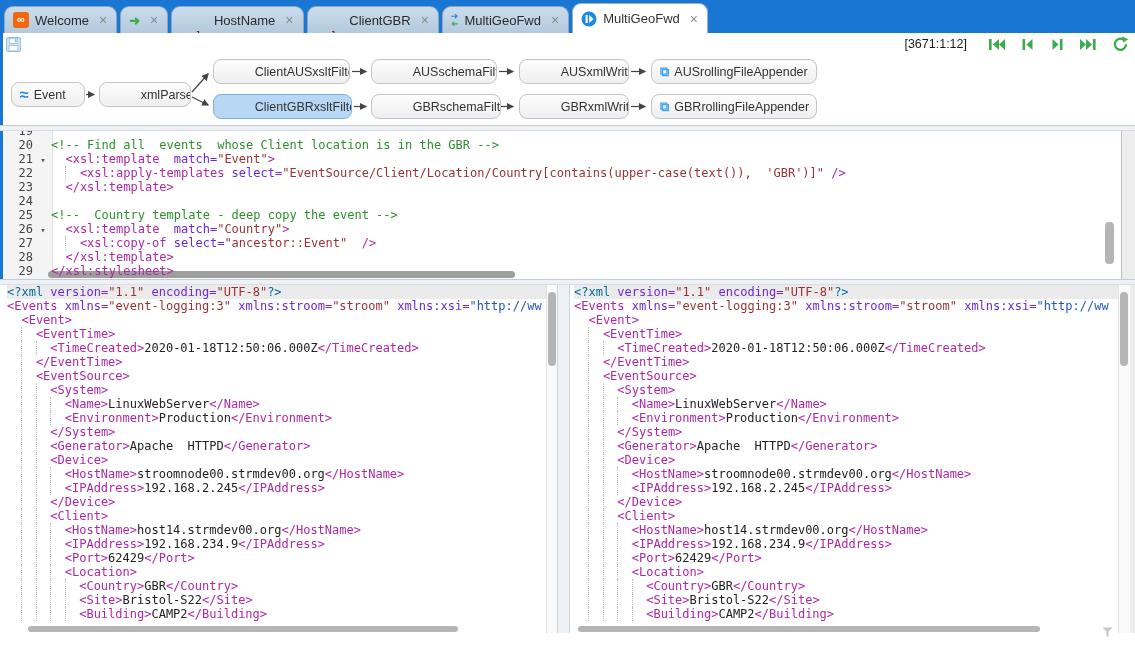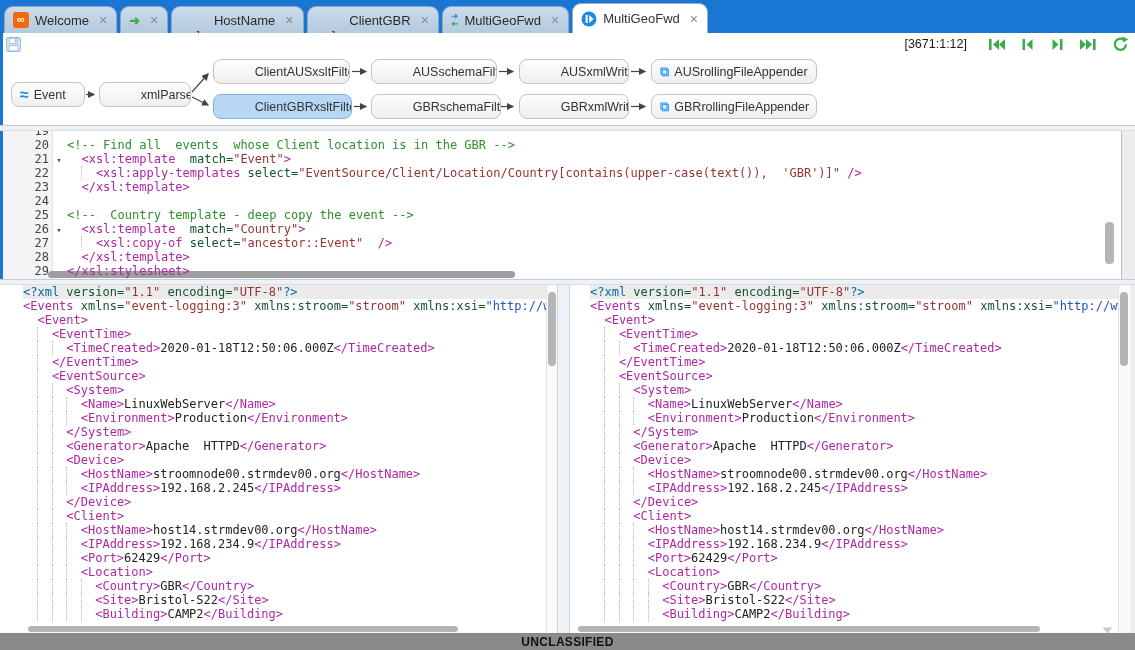--- a/index.html
+++ b/index.html
@@ -46,24 +46,24 @@
           background:linear-gradient(#fdfdfd,#efefef); border:1px solid #c4c4c4; border-radius:8px;
           font-size:12.5px; color:#333; white-space:nowrap; overflow:hidden; cursor:pointer; }
   .pbox.sel { background:#b8d7f5; border-color:#7fb0de; }
 
   
   .hsplit { position:absolute; left:0; width:1135px; height:6px; background:#eef1f6;
             border-top:1px solid #c6ccd4; border-bottom:1px solid #d8dde3; }
   .s1 { top:125px; } .s2 { top:279px; }
 
   
-  .code { font-family:"DejaVu Sans Mono", monospace; font-size:12px; line-height:14px; white-space:pre; color:#222;padding-left:16px; }
+  .code { font-family:"DejaVu Sans Mono", monospace; font-size:12px; line-height:14px; white-space:pre; color:#222; }
   .cl { height:14px; position:relative; z-index:1; }
   .cl.hl { background:#ebebeb; }
-  .tk-tag{color:#ad28a5} .tk-attr{color:#14532d} .tk-str{color:#993333} .tk-pi{color:#0369a1}
+  .tk-tag{color:#ad28a5} .tk-attr{color:#6d28d9} .tk-str{color:#993333} .tk-pi{color:#0369a1}
   .tk-comment{color:#2e8f2e} .tk-text{color:#222} .tk-plain{color:#222} .tk-url{color:#2455c3}
   .gut { display:inline-block; width:32px; text-align:right; color:#444; padding-right:2px; }
   .fold { display:inline-block; width:16px; color:#555; font-size:9px; text-align:center; }
   .ind { display:inline-block; width:2ch; height:14px; vertical-align:top; }
   .ind.g { border-left:1px dotted #bdbdbd; }
 
   
   .editor { position:absolute; left:3px; top:131px; width:1102px; height:148px; background:#fff; overflow:hidden; }
   .gutter-bg { position:absolute; left:0; top:0; width:50px; height:148px; background:#f4f4f4; border-right:1px solid #e2e2e2; }
   .editor-lines { margin-top:-7px; position:relative; }
@@ -273,17 +273,14 @@
     <div class="vthumb vth-r"></div>
     <div class="hthumb hth-r"></div>
     <div class="edge-r"></div>
     <span class="funnel">
       <svg width="11" height="10" viewBox="0 0 11 10">
           <polygon points="0.5,0.5 10.5,0.5 6.5,4.8 6.5,9.5 4.5,9.5 4.5,4.8" fill="#c9c9c9"></polygon>
         </svg>
     </span>
   </div>
 
-  <div class="footer">
-    <span>UNCLASSIFIED</span>
-  </div>
 
 </div>
 
 </body></html>

